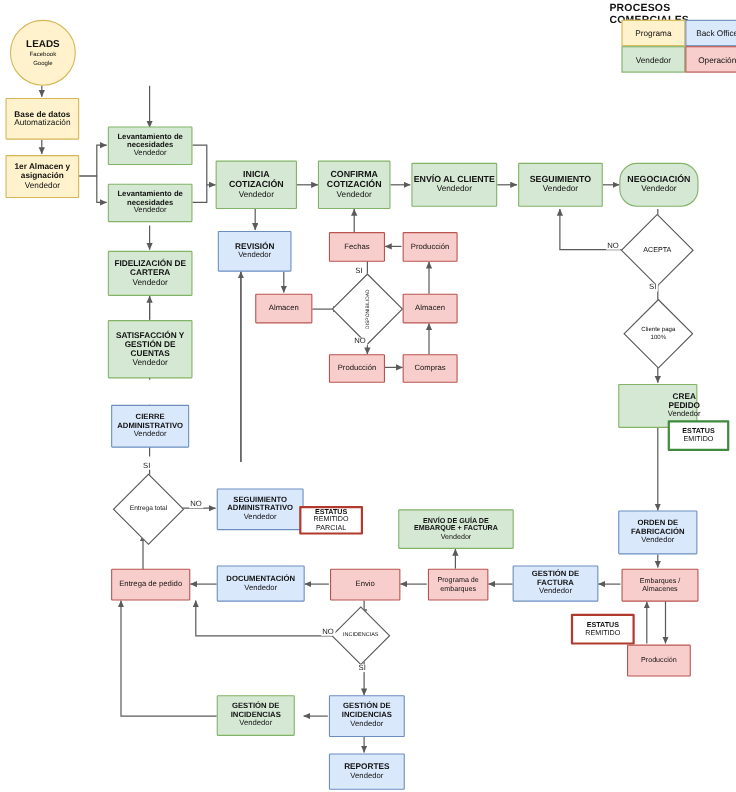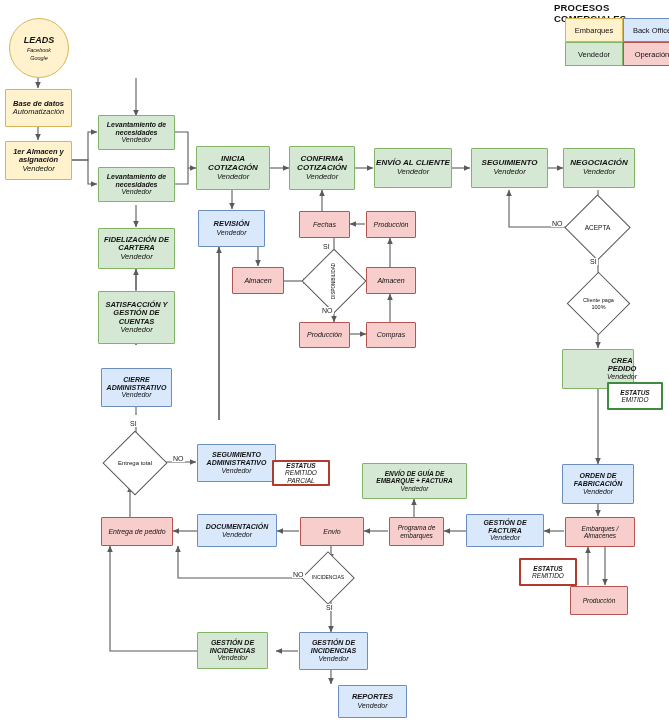--- a/index.html
+++ b/index.html
@@ -2,21 +2,21 @@
 <html><head>
 <meta charset="utf-8">
 <style>
   html,body{margin:0;padding:0;background:#ffffff;}
   body{width:669px;height:720px;position:relative;font-family:"Liberation Sans","DejaVu Sans",sans-serif;color:#111;}
   #canvas{position:relative;width:669px;height:720px;overflow:hidden;}
 
   svg#wires{position:absolute;left:0;top:0;width:669px;height:720px;pointer-events:none;}
 
   .node{position:absolute;box-sizing:border-box;display:flex;flex-direction:column;
-        align-items:center;justify-content:center;text-align:center;line-height:1.12;font-style:italic;}
+        align-items:center;justify-content:center;text-align:center;line-height:1.12;}
   .node .t1{font-weight:bold;}
   .node .t2{font-weight:normal;}
 
   
   .green{background:#d5e8d4;border:1px solid #82b366;}
   .blue{background:#dae8fc;border:1px solid #6c8ebf;}
   .pink{background:#f8cecc;border:1px solid #b85450;}
   .tan{background:#fff2cc;border:1px solid #d6b656;}
   .white-green{background:#ffffff;border:2px solid #3f8a3f;}
   .white-red{background:#ffffff;border:2px solid #b03a2e;}
@@ -145,21 +145,21 @@
       <path d="M598,504 L598,516"></path>
 
       <path d="M605,546 L605,585"></path>
 
       <path d="M588,585 L588,547"></path>
     </g>
   </svg>
 
   <div id="legend-title" style="left:554px;top:2px;">PROCESOS COMERCIALES</div>
   <div id="legend-box" style="left:565px;top:18px;">
-    <div class="cell tan">Embarques</div>
+    <div class="cell tan">Programa</div>
     <div class="cell blue">Back Office</div>
     <div class="cell green">Vendedor</div>
     <div class="cell pink">Operación</div>
   </div>
 
   <div class="node circle tan" style="left:9px;top:18px;width:60px;height:60px;font-size:8px;">
     <span class="t1" style="font-size:9px;">LEADS</span>
     <span class="t2" style="font-size:5.5px;margin-top:2px;">Facebook</span>
     <span class="t2" style="font-size:5.5px;margin-top:2px;">Google</span>
   </div>
@@ -197,21 +197,21 @@
   <div class="node rect green" style="left:374px;top:148px;width:78px;height:40px;">
     <span class="t1" style="font-size:8px;">ENVÍO AL CLIENTE</span>
     <span class="t2" style="font-size:7.5px;">Vendedor</span>
   </div>
 
   <div class="node rect green" style="left:471px;top:148px;width:77px;height:40px;">
     <span class="t1" style="font-size:8px;">SEGUIMIENTO</span>
     <span class="t2" style="font-size:7.5px;">Vendedor</span>
   </div>
 
-  <div class="node rect green" style="left:563px;top:148px;width:72px;height:40px;">
+  <div class="node rect green" style="left:563px;top:148px;width:72px;height:40px;border-radius:16px;">
     <span class="t1" style="font-size:8px;">NEGOCIACIÓN</span>
     <span class="t2" style="font-size:7.5px;">Vendedor</span>
   </div>
 
   <div class="node rect blue" style="left:198px;top:210px;width:67px;height:37px;">
     <span class="t1" style="font-size:7.5px;">REVISIÓN</span>
     <span class="t2" style="font-size:7px;">Vendedor</span>
   </div>
 
   <div class="node rect pink" style="left:232px;top:267px;width:52px;height:27px;">
@@ -306,21 +306,21 @@
   <div class="node rect green" style="left:197px;top:632px;width:71px;height:37px;">
     <span class="t1" style="font-size:7px;padding:0 2px;">GESTIÓN DE INCIDENCIAS</span>
     <span class="t2" style="font-size:7px;">Vendedor</span>
   </div>
 
   <div class="node rect blue" style="left:299px;top:632px;width:69px;height:38px;">
     <span class="t1" style="font-size:7px;padding:0 2px;">GESTIÓN DE INCIDENCIAS</span>
     <span class="t2" style="font-size:7px;">Vendedor</span>
   </div>
 
-  <div class="node rect blue" style="left:299px;top:685px;width:69px;height:33px;margin-left:39px;">
+  <div class="node rect blue" style="left:299px;top:685px;width:69px;height:33px;">
     <span class="t1" style="font-size:7.5px;">REPORTES</span>
     <span class="t2" style="font-size:7px;">Vendedor</span>
   </div>
 
   <div class="diamond" style="left:574px;top:204px;width:47px;height:47px;">
     <div class="dlabel">
         <span style="font-size:6.5px;">ACEPTA</span>
       </div>
   </div>
 

